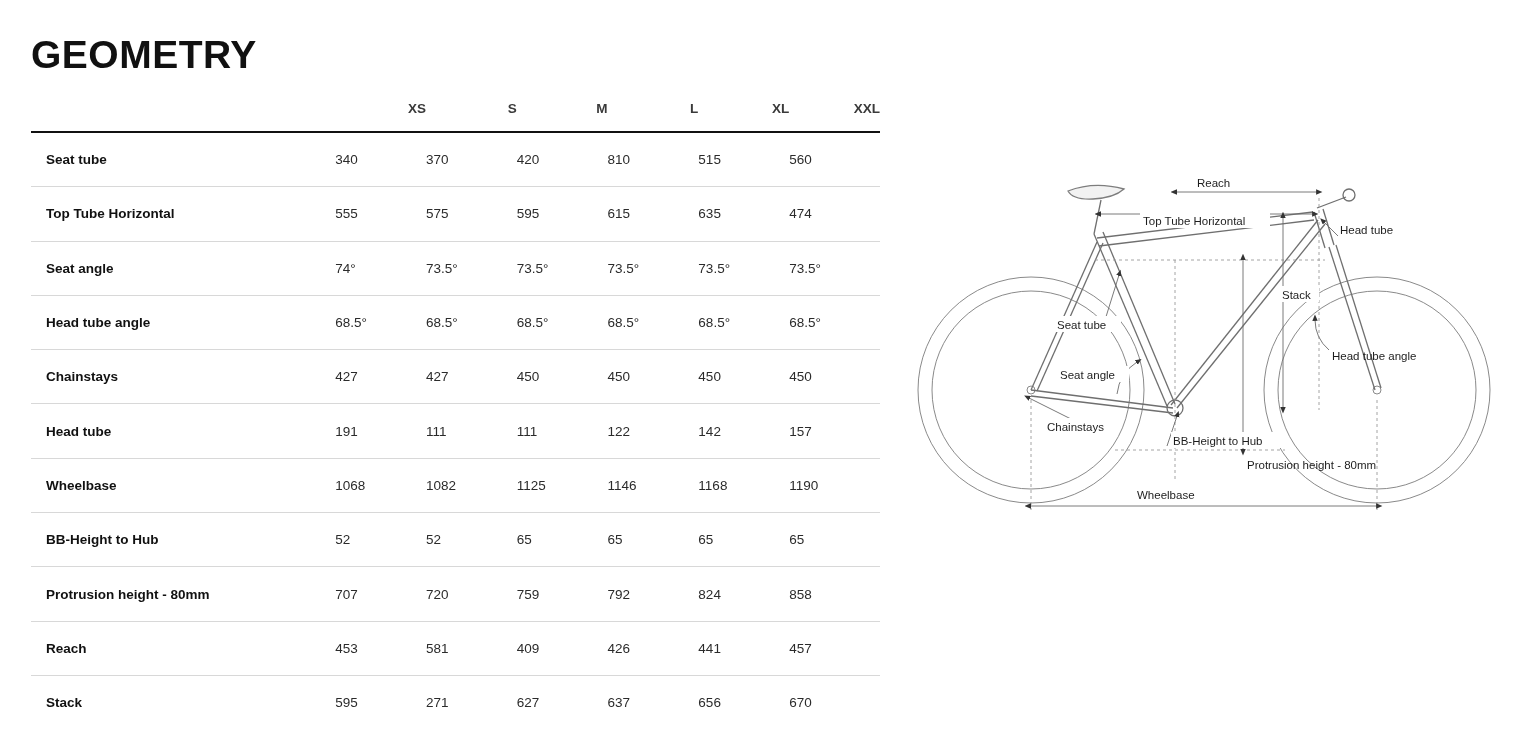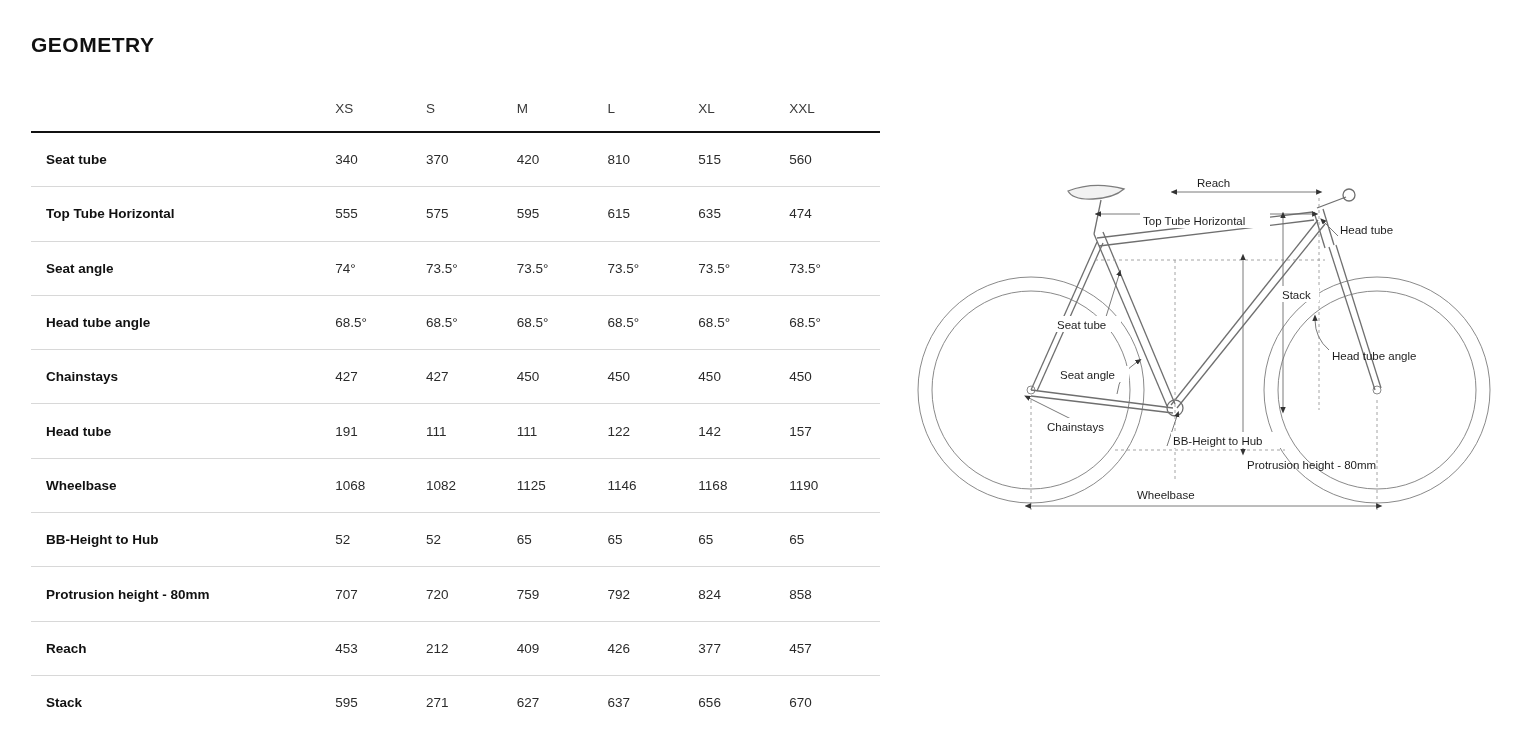--- a/index.html
+++ b/index.html
@@ -18,21 +18,21 @@
   .page {
     position: relative;
     width: 1539px;
     height: 734px;
   }
   
   .page-title {
     position: absolute;
     left: 31px;
     top: 33px;
-    font-size: 21px;
+    font-size: 39px;
     font-weight: bold;
     letter-spacing: 0.5px;
     color: #111111;
     font-family: "Liberation Sans", sans-serif;
   }
   
   .geometry-table {
     position: absolute;
     left: 31px;
     top: 86px;
@@ -41,24 +41,25 @@
     font-size: 13.5px;
   }
   .geometry-table th,
   .geometry-table td {
     text-align: left;
     padding: 0;
     vertical-align: middle;
   }
   .geometry-table thead th {
     height: 45px;
-    font-weight: normal;
+    font-weight: bold;
     color: #3a3a3a;
     font-size: 13.5px;
     border-bottom: 2px solid #111111;
+    text-align: right;
   }
   .geometry-table thead th.col-label {
     width: 305px;
   }
   .geometry-table thead th.size-col {
     width: 91px;
   }
   .geometry-table tbody td {
     height: 53.3px;
     border-bottom: 1px solid #d8d8d8;
@@ -192,24 +193,24 @@
         <td class="value">707</td>
         <td class="value">720</td>
         <td class="value">759</td>
         <td class="value">792</td>
         <td class="value">824</td>
         <td class="value">858</td>
       </tr>
       <tr>
         <td class="row-label">Reach</td>
         <td class="value">453</td>
-        <td class="value">212</td>
+        <td class="value">581</td>
         <td class="value">409</td>
         <td class="value">426</td>
-        <td class="value">377</td>
+        <td class="value">441</td>
         <td class="value">457</td>
       </tr>
       <tr>
         <td class="row-label">Stack</td>
         <td class="value">595</td>
         <td class="value">271</td>
         <td class="value">627</td>
         <td class="value">637</td>
         <td class="value">656</td>
         <td class="value">670</td>

